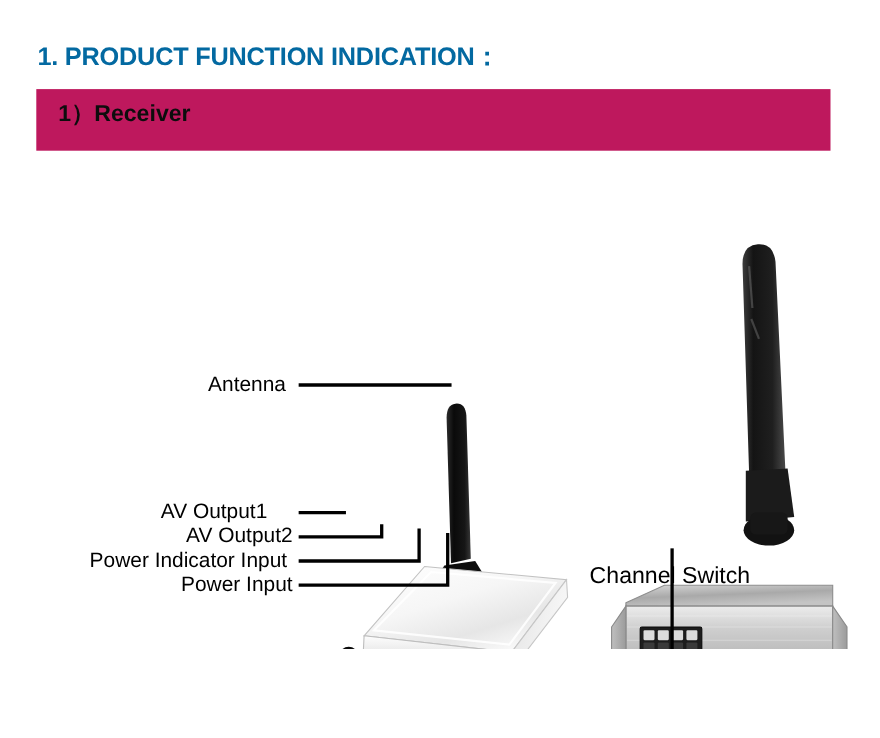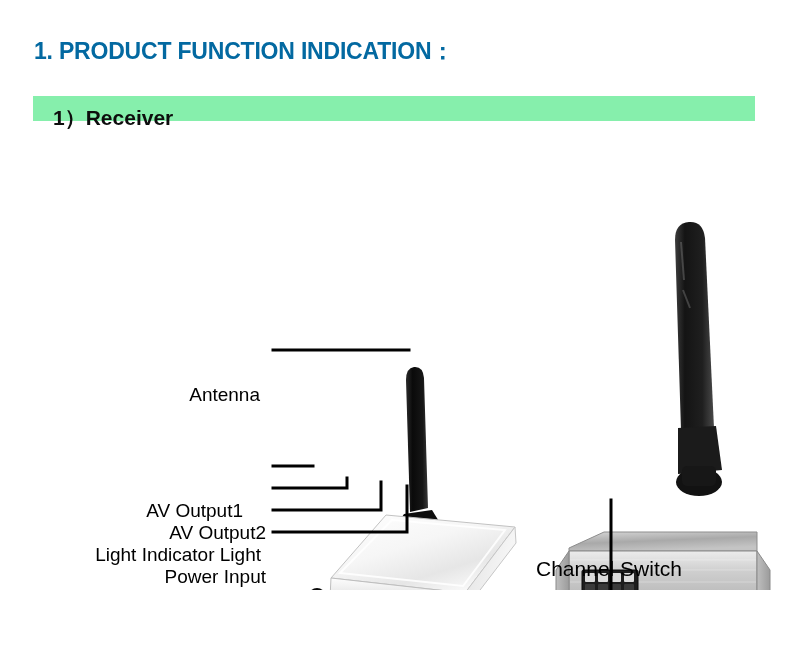--- a/index.html
+++ b/index.html
@@ -25,23 +25,22 @@
     font-weight: bold;
     letter-spacing: -0.2px;
     white-space: nowrap;
     color: #0369a1;
   }
   #section-bar {
     position: absolute;
     left: 33px;
     top: 81px;
     width: 722px;
-    height: 25px;
-    background: #86efac;
-    margin-top: 15px;
+    height: 56px;
+    background: #be185d;
   }
   #section-bar-label {
     position: absolute;
     left: 20px;
     top: 8px;
     font-size: 21px;
     font-weight: bold;
     white-space: nowrap;
     color: #0d0d0d;
   }
@@ -57,21 +56,20 @@
   #figure svg { display: block; }
 
   
   .callout {
     position: absolute;
     font-size: 19px;
     font-weight: normal;
     white-space: nowrap;
     color: #000000;
     line-height: 1;
-    margin-top: 45px;
   }
   .callout.right-aligned {
     text-align: right;
     transform: translateX(-100%);
   }
 </style>
 </head>
 <body>
 
 <div id="page-title">1. PRODUCT FUNCTION INDICATION：</div>
@@ -228,17 +226,17 @@
     </g>
   </svg>
 </div>
 
 <div class="callout right-aligned" style="left:260px; top:340px;">Antenna</div>
 
 <div class="callout right-aligned" style="left:243px; top:456px;">AV Output1</div>
 
 <div class="callout right-aligned" style="left:266px; top:478px;">AV Output2</div>
 
-<div class="callout right-aligned" style="left:261px; top:500px;">Light Indicator Light</div>
+<div class="callout right-aligned" style="left:261px; top:500px;">Power Indicator Input</div>
 
 <div class="callout right-aligned" style="left:266px; top:522px;">Power Input</div>
 
 <div class="callout" style="left:536px; top:513px; font-size:21px;">Channel Switch</div>
 
 </body></html>

